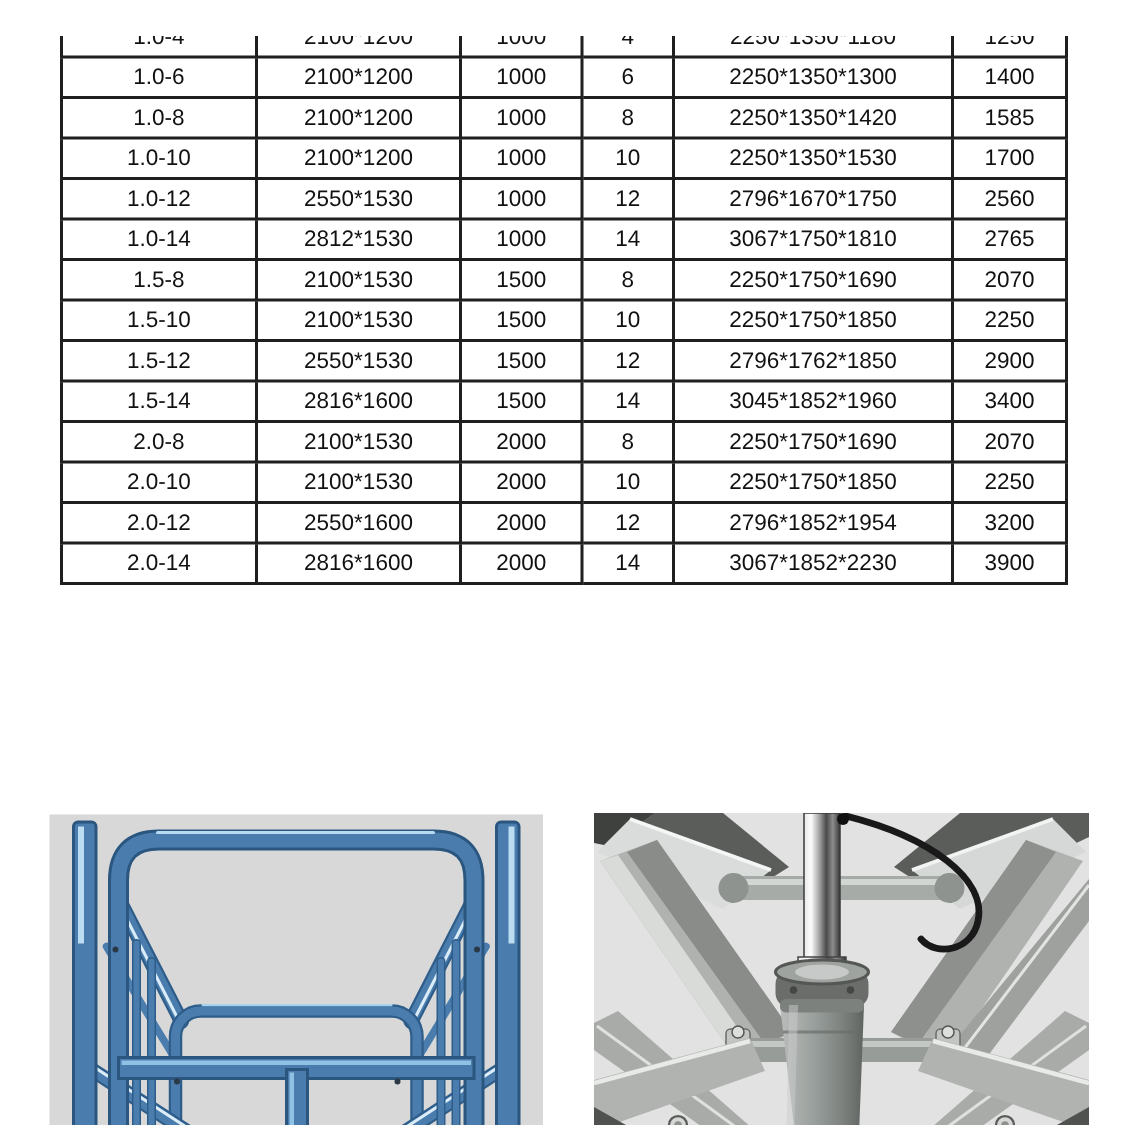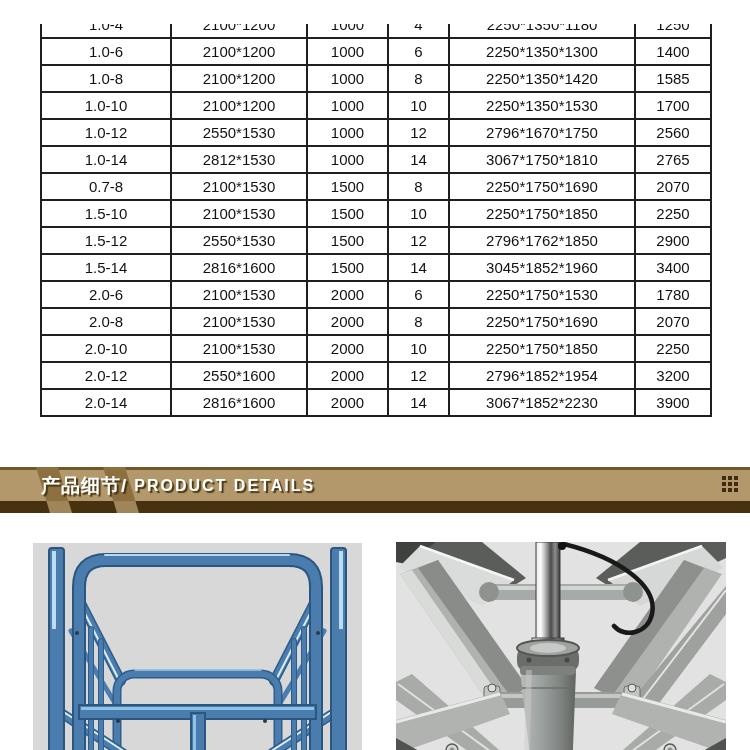--- a/index.html
+++ b/index.html
@@ -104,21 +104,21 @@
           </tr>
           <tr>
             <td>1.0-14</td>
             <td>2812*1530</td>
             <td>1000</td>
             <td>14</td>
             <td>3067*1750*1810</td>
             <td>2765</td>
           </tr>
           <tr>
-            <td>0.7-8</td>
+            <td>1.5-8</td>
             <td>2100*1530</td>
             <td>1500</td>
             <td>8</td>
             <td>2250*1750*1690</td>
             <td>2070</td>
           </tr>
           <tr>
             <td>1.5-10</td>
             <td>2100*1530</td>
             <td>1500</td>
@@ -136,28 +136,20 @@
           </tr>
           <tr>
             <td>1.5-14</td>
             <td>2816*1600</td>
             <td>1500</td>
             <td>14</td>
             <td>3045*1852*1960</td>
             <td>3400</td>
           </tr>
           <tr>
-            <td>2.0-6</td>
-            <td>2100*1530</td>
-            <td>2000</td>
-            <td>6</td>
-            <td>2250*1750*1530</td>
-            <td>1780</td>
-          </tr>
-          <tr>
             <td>2.0-8</td>
             <td>2100*1530</td>
             <td>2000</td>
             <td>8</td>
             <td>2250*1750*1690</td>
             <td>2070</td>
           </tr>
           <tr>
             <td>2.0-10</td>
             <td>2100*1530</td>
@@ -179,41 +171,20 @@
             <td>2816*1600</td>
             <td>2000</td>
             <td>14</td>
             <td>3067*1852*2230</td>
             <td>3900</td>
           </tr>
         </tbody>
     </table>
   </div>
 
-  <div class="banner">
-    <div class="ribbon r1"></div>
-    <div class="ribbon r2"></div>
-    <div class="banner-title">
-      <span class="zh">产品细节/</span>
-      <span class="en">PRODUCT DETAILS</span>
-    </div>
-    <svg class="grid-icon" width="16" height="16" viewBox="0 0 16 16">
-      <g fill="#3f2c10">
-        <rect x="0" y="0" width="4" height="4"></rect>
-          <rect x="6" y="0" width="4" height="4"></rect>
-          <rect x="12" y="0" width="4" height="4"></rect>
-        <rect x="0" y="6" width="4" height="4"></rect>
-          <rect x="6" y="6" width="4" height="4"></rect>
-          <rect x="12" y="6" width="4" height="4"></rect>
-        <rect x="0" y="12" width="4" height="4"></rect>
-          <rect x="6" y="12" width="4" height="4"></rect>
-          <rect x="12" y="12" width="4" height="4"></rect>
-      </g>
-    </svg>
-  </div>
 
   <figure class="photo left" style="margin:0">
     <svg width="329" height="231" viewBox="0 0 329 231">
       <rect width="329" height="231" fill="#d8d8d8"></rect>
       <g stroke-linecap="round" fill="none">
 
         <path d="M48,60 L88,138" stroke="#2e5d8a" stroke-width="10"></path>
         <path d="M48,60 L88,138" stroke="#4a7dae" stroke-width="7"></path>
         <path d="M45,57 L85,135" stroke="#d9ecf8" stroke-width="2"></path>
         <path d="M281,60 L241,138" stroke="#2e5d8a" stroke-width="10"></path>

